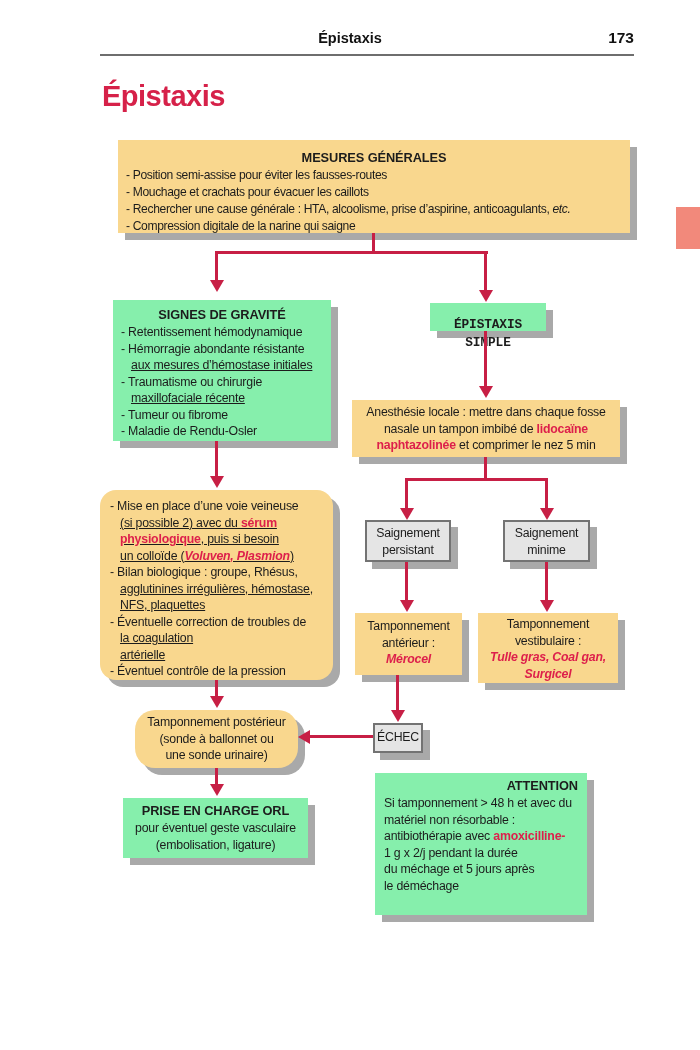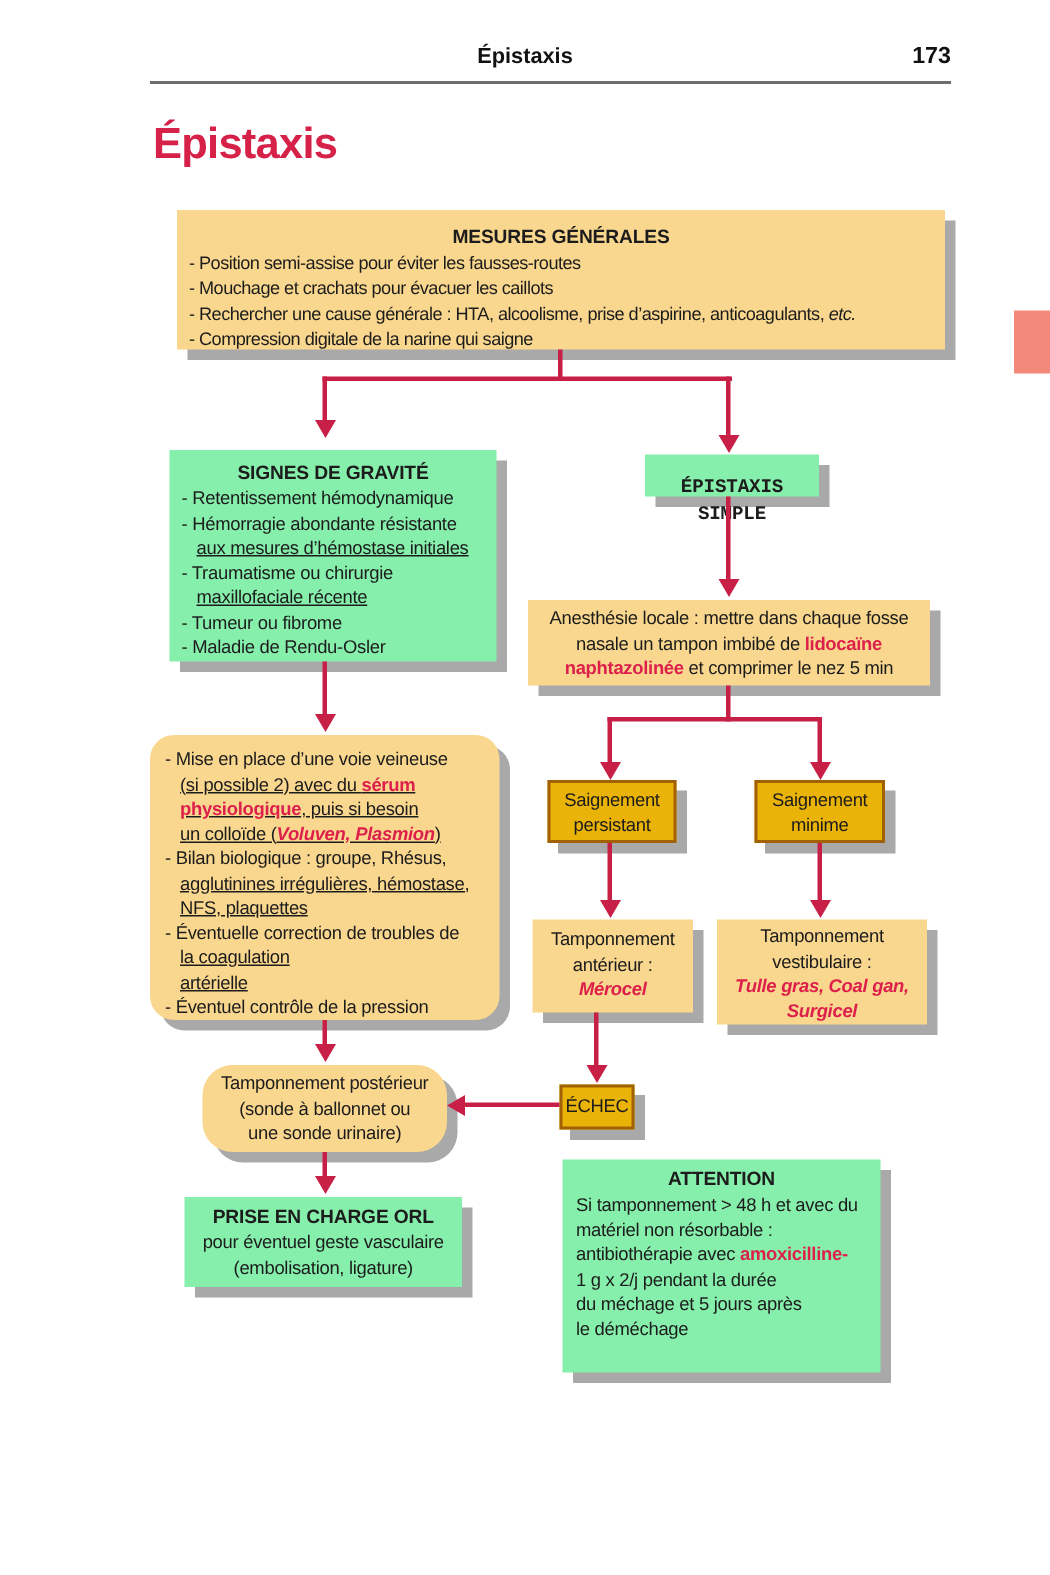--- a/index.html
+++ b/index.html
@@ -11,21 +11,21 @@
   .page-number{position:absolute;top:29px;left:600px;width:34px;text-align:right;
         font-size:15.5px;font-weight:bold;color:#111;}
   .header-rule{position:absolute;top:54px;left:100px;width:534px;height:1.5px;background:#6e6e6e;}
   .main-title{position:absolute;top:80px;left:102px;font-size:29px;font-weight:bold;
         color:#d62149;letter-spacing:-0.5px;}
   .edge-tab{position:absolute;left:676px;top:207px;width:24px;height:42px;background:#f2897b;}
   
   .box{position:absolute;box-shadow:7px 7px 0 #a9a9a9;box-sizing:border-box;}
   .yellow{background:#f9d78e;}
   .pink{background:#86efac;}
-  .whitebox{background:#eab308;border:2px solid #a16207;}
+  .whitebox{background:#e5e5e5;border:2px solid #737373;}
   .bt{font-size:12.8px;font-weight:bold;text-align:center;letter-spacing:-0.1px;
       line-height:18px;padding-top:4px;}
   .ln{font-size:12.3px;line-height:16.5px;letter-spacing:-0.2px;white-space:nowrap;}
   .ln-wide{font-size:12.1px;line-height:17px;letter-spacing:-0.35px;white-space:nowrap;}
   .ind{padding-left:10px;text-decoration:underline;}
   .ctr{text-align:center;}
   .red-b{color:#dd1f4b;font-weight:bold;}
   .red-bi{color:#dd1f4b;font-weight:bold;font-style:italic;}
   .it{font-style:italic;text-align:center;}
   
@@ -160,21 +160,21 @@
   <div class="vline" style="left:215px;top:768px;height:17px;"></div>
   <div class="ah-down" style="left:210px;top:784px;"></div>
 
   <div class="box pink ctr" style="left:123px;top:798px;width:185px;height:60px;padding-top:4px;">
     <div class="bt" style="padding-top:0;">PRISE EN CHARGE ORL</div>
     <div class="ln">pour éventuel geste vasculaire</div>
     <div class="ln">(embolisation, ligature)</div>
   </div>
 
   <div class="box pink" style="left:375px;top:773px;width:212px;height:142px;padding:4px 0 0 9px;">
-    <div class="bt" style="padding-top:0;margin-right:9px;">ATTENTION</div>
+    <div class="bt" style="padding-top:0;margin-right:9px;text-align:right;">ATTENTION</div>
     <div class="ln">Si tamponnement &gt; 48 h et avec du</div>
     <div class="ln">matériel non résorbable :</div>
     <div class="ln"><span>antibiothérapie avec </span><span class="red-b">amoxicilline-</span></div>
     <div class="ln">1 g x 2/j pendant la durée</div>
     <div class="ln">du méchage et 5 jours après</div>
     <div class="ln">le déméchage</div>
   </div>
 
 </div>
 

